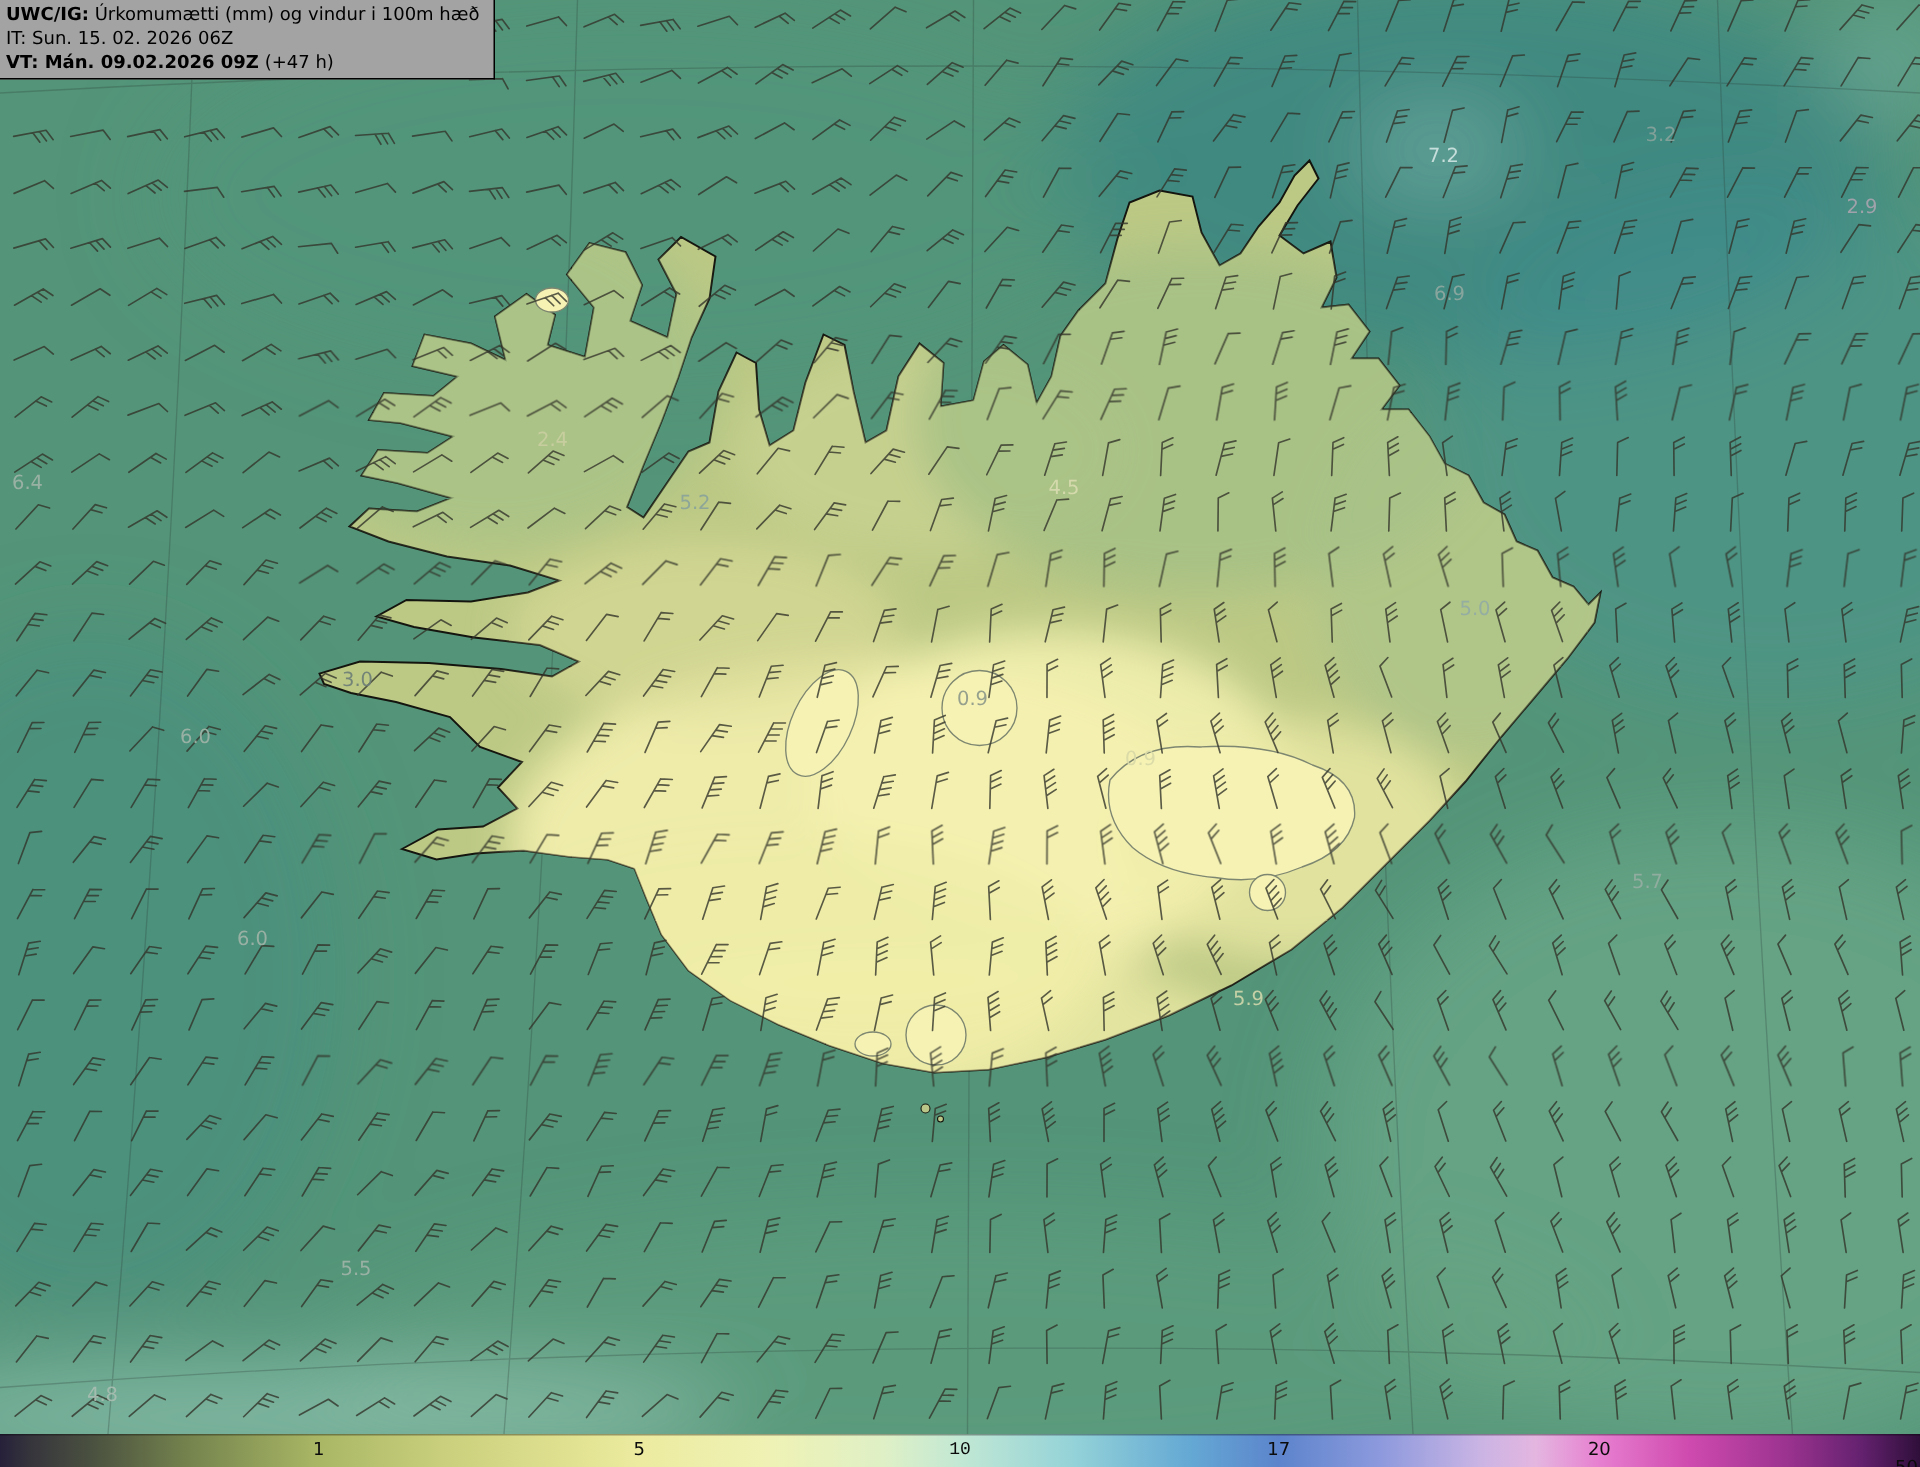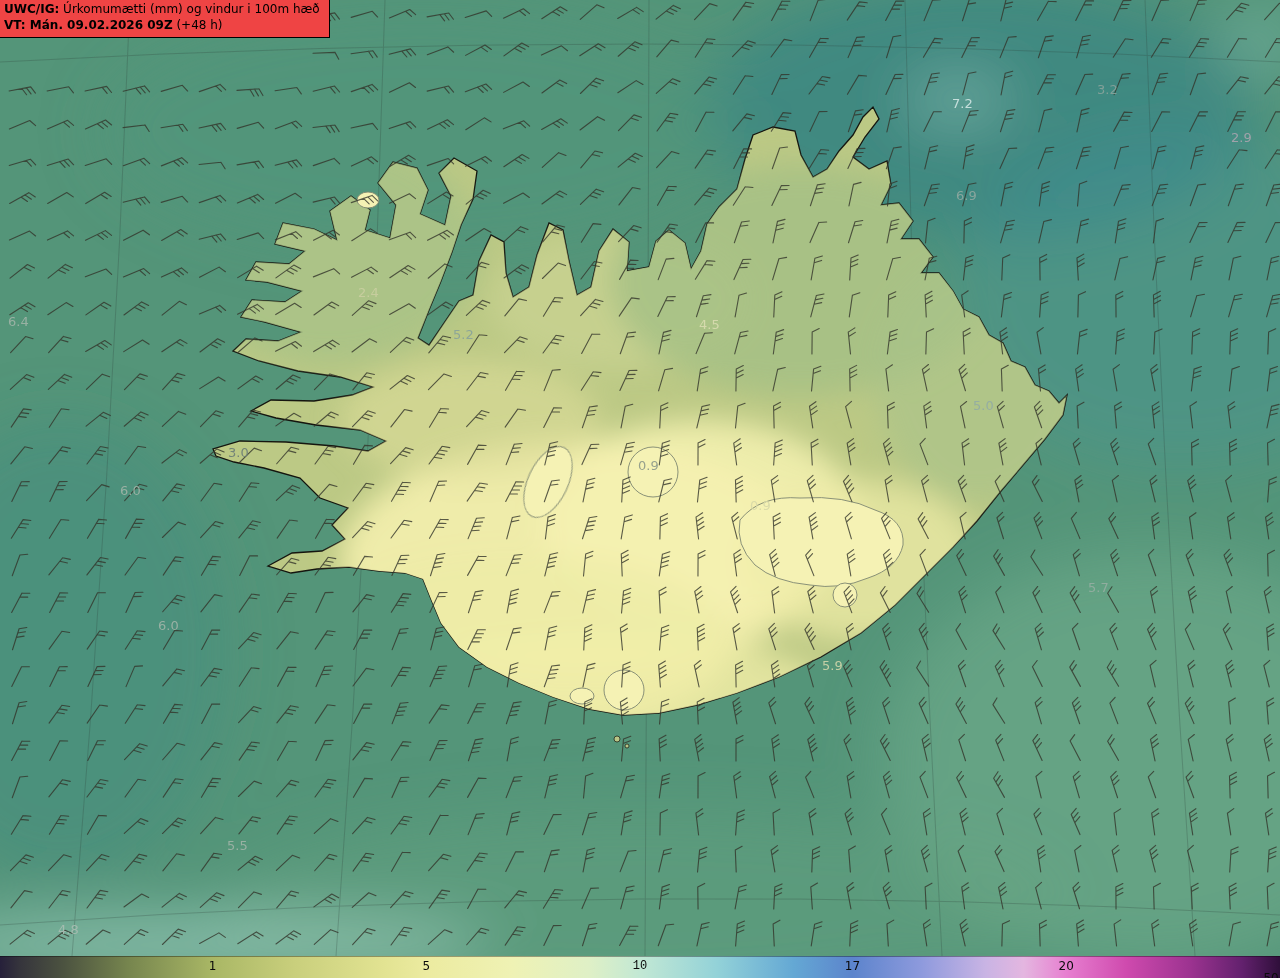--- a/index.html
+++ b/index.html
@@ -4,21 +4,21 @@
 <style>
   html,body{margin:0;padding:0;background:#222;}
   .stage{
     position:relative;width:1280px;height:978px;overflow:hidden;
     font-family:"DejaVu Sans","Liberation Sans",sans-serif;
     background:#549579;
   }
   .map-svg{position:absolute;top:0;left:0;display:block;}
   .titlebox{
     position:absolute;top:0;left:0;z-index:5;
-    background:#ef4444;color:#000;
+    background:#a3a3a3;color:#000;
     font-size:12px;line-height:1.32;
     padding:2px 9px 3px 4px;
     border-right:1px solid #000;border-bottom:1px solid #000;
     white-space:nowrap;
   }
   .titlebox .b{font-weight:bold;}
   .map-label{
     font-size:13px;
     font-family:"DejaVu Sans","Liberation Sans",sans-serif;
     opacity:.92;
@@ -2750,21 +2750,22 @@
         <text x="1088" y="592" fill="#95aea2" class="map-label">5.7</text>
         <text x="158" y="630" fill="#9fb3a7" class="map-label">6.0</text>
         <text x="822" y="670" fill="#cfd5aa" class="map-label">5.9</text>
         <text x="227" y="850" fill="#9fb3a7" class="map-label">5.5</text>
         <text x="58" y="934" fill="#a9bdb2" class="map-label">4.8</text>
       </g>
   </svg>
 
   <div class="titlebox">
     <div><span class="b">UWC/IG:</span><span> Úrkomumætti (mm) og vindur i 100m hæð</span></div>
-    <div><span class="b">VT:</span><span class="b"> Mán. 09.02.2026 09Z</span><span> (+48 h)</span></div>
+    <div><span>IT:</span><span> Sun. 15. 02. 2026 06Z</span></div>
+    <div><span class="b">VT:</span><span class="b"> Mán. 09.02.2026 09Z</span><span> (+47 h)</span></div>
   </div>
 
   <div id="colorbar" class="colorbar" style="background: linear-gradient(90deg, rgb(38, 32, 58) 0%, rgb(53, 52, 60) 1.5%, rgb(76, 83, 64) 5%, rgb(118, 133, 78) 10%, rgb(169, 183, 101) 16.6%, rgb(201, 207, 124) 23%, rgb(226, 227, 146) 30%, rgb(236, 235, 160) 33.3%, rgb(239, 242, 180) 40%, rgb(223, 240, 198) 46%, rgb(194, 232, 212) 50%, rgb(147, 210, 216) 56%, rgb(100, 168, 212) 62%, rgb(92, 132, 204) 66.6%, rgb(142, 154, 221) 72%, rgb(201, 180, 228) 77%, rgb(228, 182, 224) 80%, rgb(231, 127, 208) 83.3%, rgb(207, 74, 174) 88%, rgb(156, 51, 144) 93%, rgb(99, 33, 110) 97%, rgb(47, 15, 58) 100%);">
       <span class="cb-tick" style="left: 16.6%;">1</span>
       <span class="cb-tick" style="left: 33.3%;">5</span>
       <span class="cb-tick" style="left: 50%; font-family: Liberation Mono, monospace;">10</span>
       <span class="cb-tick" style="left: 66.6%;">17</span>
       <span class="cb-tick" style="left: 83.3%;">20</span>
       <span class="cb-tick" style="left: 99.3%; margin-top: 12px;">50</span>
     </div>

